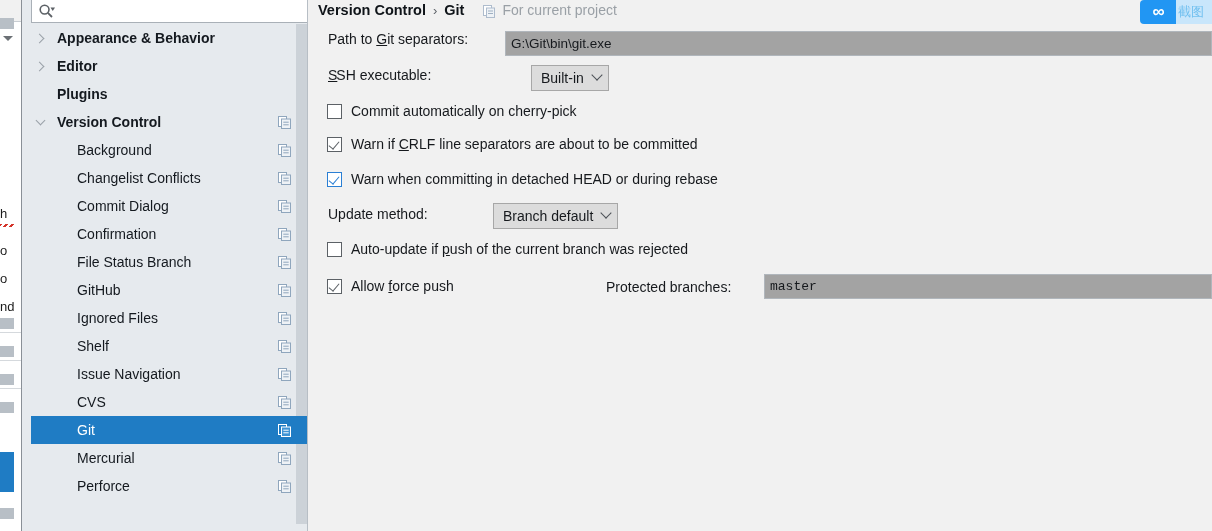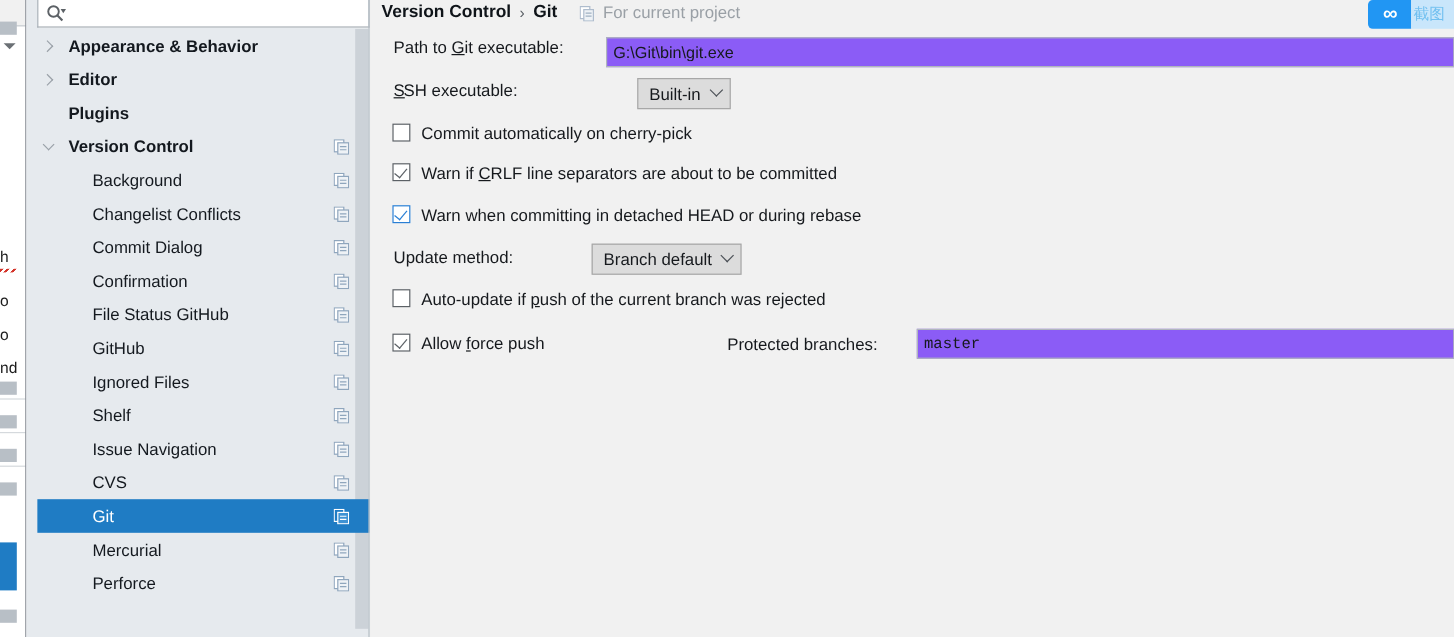--- a/index.html
+++ b/index.html
@@ -181,21 +181,21 @@
   .row { position: absolute; display: flex; align-items: center; }
 
   .flabel {
     font-size: 14px; color: #16191d;
     white-space: nowrap;
   }
   .flabel u { text-decoration: underline; }
 
   .text-field {
     border: 1px solid #b0b6bc;
-    background: #8b5cf6;
+    background: #a3a3a3;
     height: 25px;
     font-family: "Liberation Sans", sans-serif;
     font-size: 13.5px;
     color: #16191d;
     padding: 0 5px;
     outline: none;
   }
   .text-field.mono {
     font-family: "Liberation Mono", monospace;
     font-size: 13px;
@@ -218,21 +218,21 @@
     margin-left: 9px;
     width: 8px; height: 8px;
     border-right: 1.7px solid #4c5157;
     border-bottom: 1.7px solid #4c5157;
     transform: rotate(45deg);
     position: relative; top: -3px;
   }
 
   .cb-row {
     position: absolute;
-    display: flex; align-items: flex-start;
+    display: flex; align-items: flex-end;
     white-space: nowrap;
   }
   .cbox {
     width: 15px; height: 15px;
     border: 1px solid #5c6166;
     background: #ffffff;
     margin-right: 9px;
     position: relative;
     flex: none;
   }
@@ -382,21 +382,21 @@
           <div class="tree-row lvl1">
             <span class="tree-label">Confirmation</span>
             <svg class="copy-icon" viewBox="0 0 13 13">
               <rect x="0.5" y="0.5" width="8" height="10" fill="#ffffff" stroke="#8fa6bd" stroke-width="1"></rect>
               <rect x="3.5" y="3" width="9" height="9.5" fill="#eef2f6" stroke="#8fa6bd" stroke-width="1"></rect>
               <line x1="5.3" y1="6.2" x2="10.7" y2="6.2" stroke="#8fa6bd" stroke-width="1"></line>
               <line x1="5.3" y1="8.8" x2="10.7" y2="8.8" stroke="#8fa6bd" stroke-width="1"></line>
             </svg>
           </div>
           <div class="tree-row lvl1">
-            <span class="tree-label">File Status GitHub</span>
+            <span class="tree-label">File Status Branch</span>
             <svg class="copy-icon" viewBox="0 0 13 13">
               <rect x="0.5" y="0.5" width="8" height="10" fill="#ffffff" stroke="#8fa6bd" stroke-width="1"></rect>
               <rect x="3.5" y="3" width="9" height="9.5" fill="#eef2f6" stroke="#8fa6bd" stroke-width="1"></rect>
               <line x1="5.3" y1="6.2" x2="10.7" y2="6.2" stroke="#8fa6bd" stroke-width="1"></line>
               <line x1="5.3" y1="8.8" x2="10.7" y2="8.8" stroke="#8fa6bd" stroke-width="1"></line>
             </svg>
           </div>
           <div class="tree-row lvl1">
             <span class="tree-label">GitHub</span>
             <svg class="copy-icon" viewBox="0 0 13 13">
@@ -485,21 +485,21 @@
           <rect x="0.5" y="0.5" width="8" height="10" fill="#ffffff" stroke="#aebccd" stroke-width="1"></rect>
           <rect x="3.5" y="3" width="8" height="9.5" fill="#eef2f6" stroke="#aebccd" stroke-width="1"></rect>
           <line x1="5" y1="6" x2="10" y2="6" stroke="#9fb0c2" stroke-width="1"></line>
           <line x1="5" y1="8.5" x2="10" y2="8.5" stroke="#9fb0c2" stroke-width="1"></line>
         </svg>
         <span>For current project</span>
       </span>
     </div>
 
     <div class="row" style="left:19px; top:31px;">
-      <span class="flabel"><span>Path to </span><u>G</u><span>it executable:</span></span>
+      <span class="flabel"><span>Path to </span><u>G</u><span>it separators:</span></span>
     </div>
     <input class="text-field" type="text" style="position: absolute; left: 196px; top: 31px; width: 707px;" value="G:\Git\bin\git.exe">
 
     <div class="row" style="left:19px; top:67px;">
       <span class="flabel"><u>S</u><span style="margin-left:-1px">SH executable:</span></span>
     </div>
     <div class="combo" style="position:absolute; left:190px; top:65px;">
       <span>Built-in</span>
       <i class="caret"></i>
     </div>

